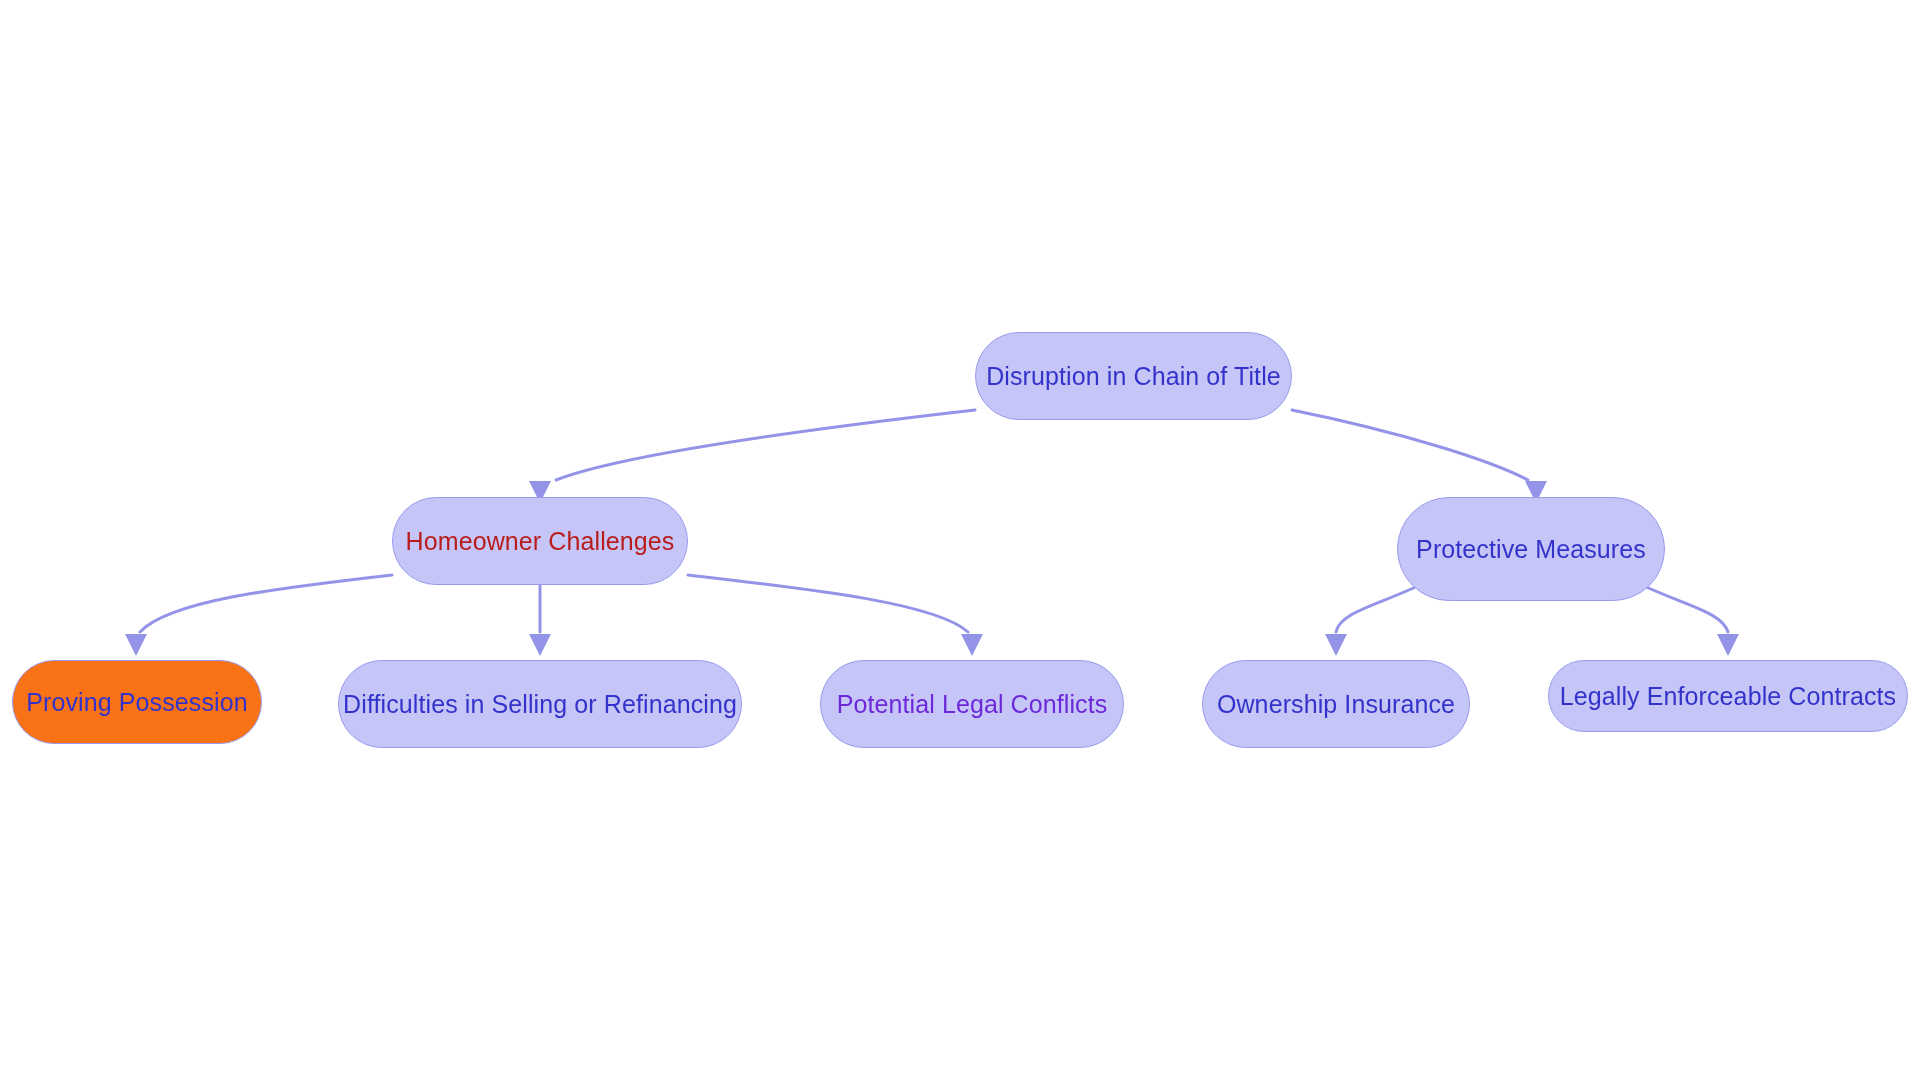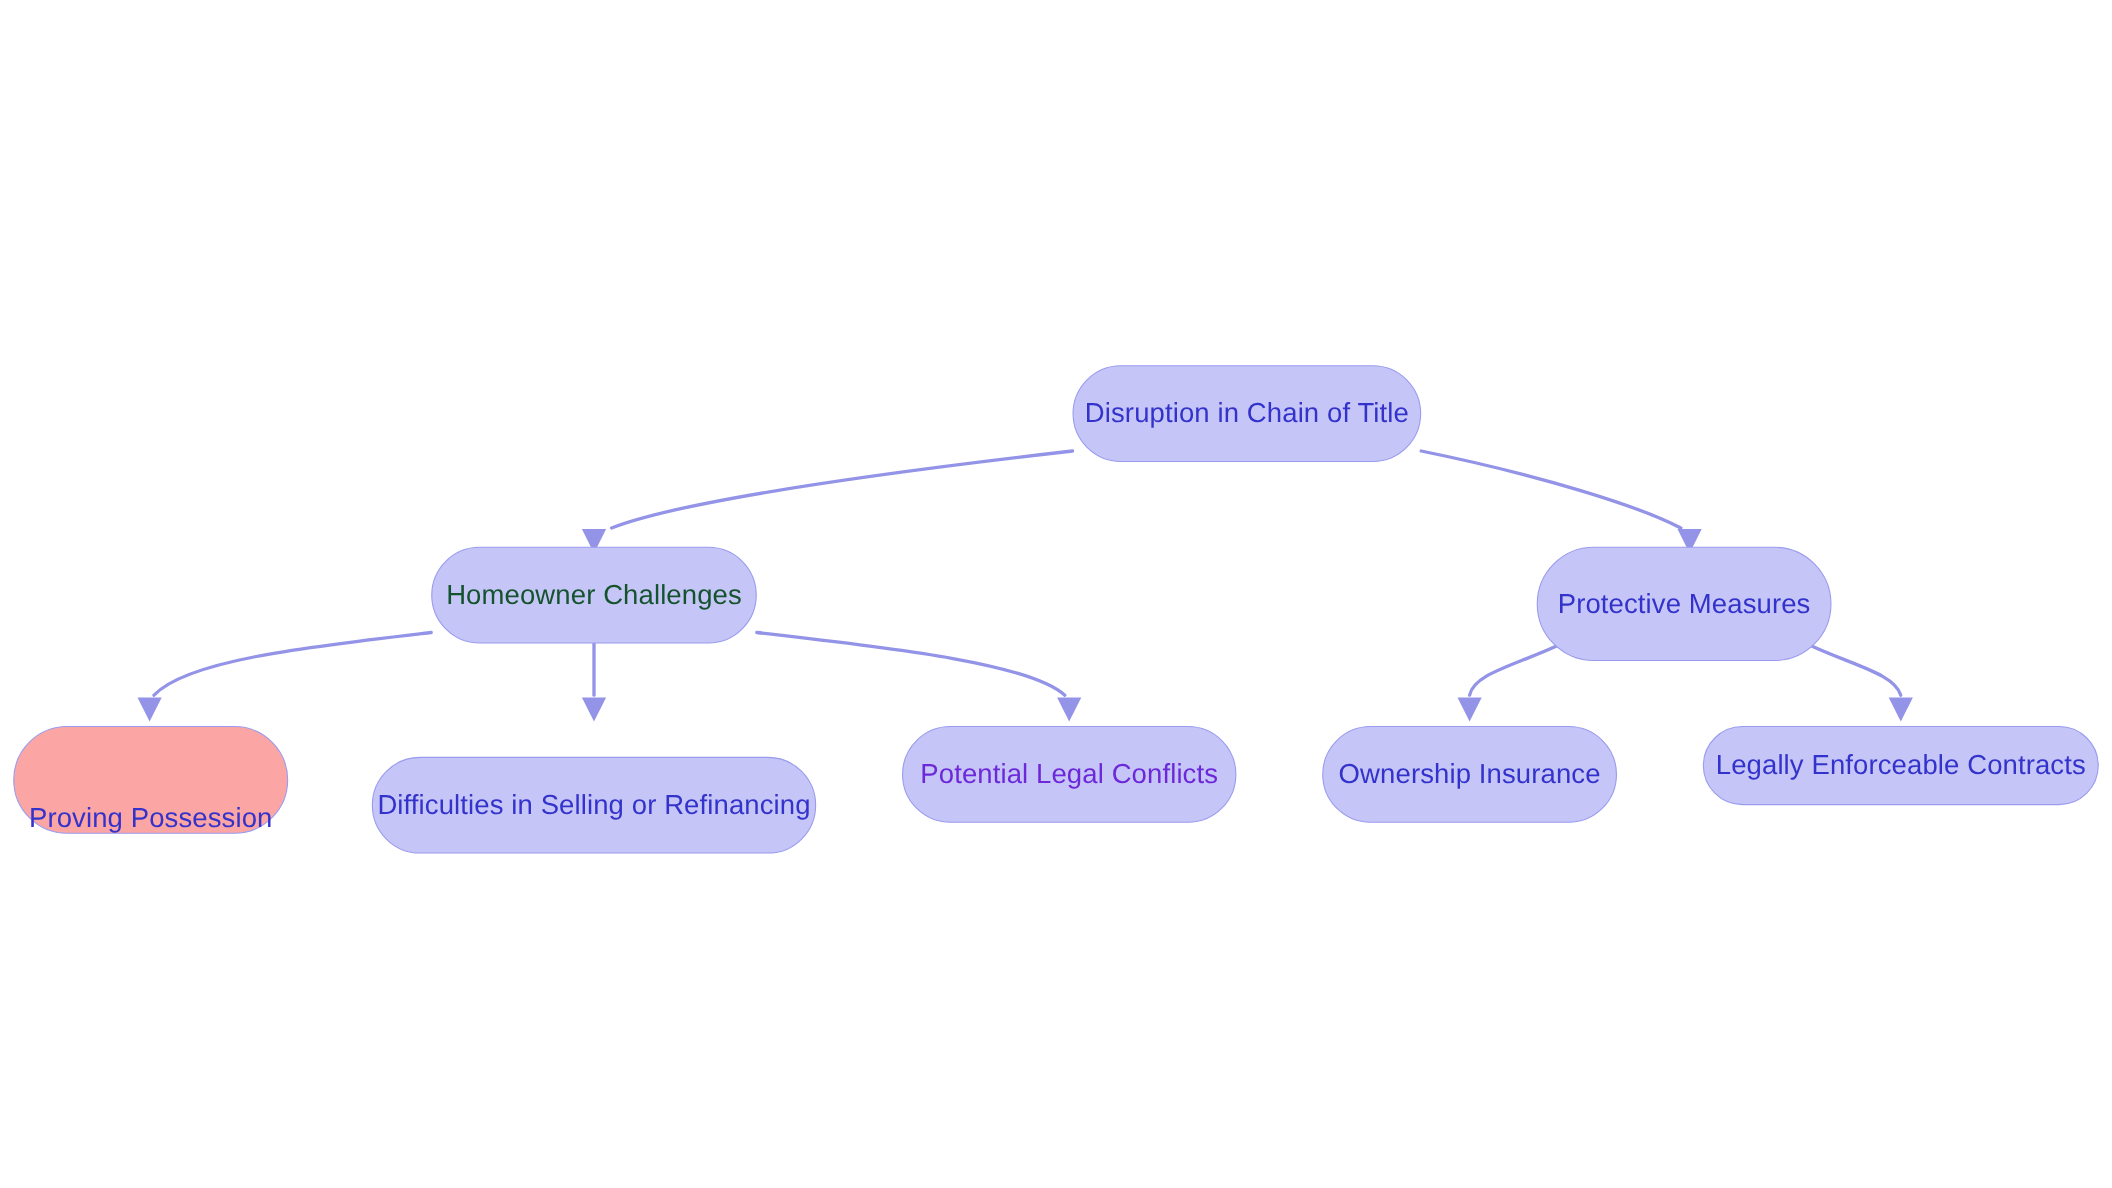--- a/index.html
+++ b/index.html
@@ -84,30 +84,30 @@
       <g>
         <path d="M 1642,585 C 1684,605 1722,612 1728,632" fill="none" stroke="#9393e8" stroke-width="3" stroke-linecap="round"></path>
         <path d="M -11,-11 L 11,-11 L 0,11 Z" fill="#9393e8" transform="translate(1728,645)"></path>
       </g>
     </svg>
 
   <div id="node-layer">
       <div class="node" style="left: 975px; top: 332px; width: 317px; height: 88px; background: rgb(197, 198, 247); border-color: rgb(154, 155, 238); color: rgb(51, 51, 204);">
         <span class="node-label">Disruption in Chain of Title</span>
       </div>
-      <div class="node" style="left: 392px; top: 497px; width: 296px; height: 88px; background: rgb(197, 198, 247); border-color: rgb(154, 155, 238); color: #14532d; text-align: center;">
+      <div class="node" style="left: 392px; top: 497px; width: 296px; height: 88px; background: rgb(197, 198, 247); border-color: rgb(154, 155, 238); color: #b91c1c; text-align: center;">
         <span class="node-label">Homeowner Challenges</span>
       </div>
       <div class="node" style="left: 1397px; top: 497px; width: 268px; height: 104px; background: rgb(197, 198, 247); border-color: rgb(154, 155, 238); color: rgb(51, 51, 204);">
         <span class="node-label">Protective Measures</span>
       </div>
-      <div class="node" style="left: 12px; top: 660px; width: 250px; height: 98px; background: #fca5a5; border-color: rgb(154, 155, 238); color: rgb(51, 51, 204); align-items: flex-end;">
+      <div class="node" style="left: 12px; top: 660px; width: 250px; height: 84px; background: #f97316; border-color: rgb(154, 155, 238); color: rgb(51, 51, 204);">
         <span class="node-label">Proving Possession</span>
       </div>
-      <div class="node" style="left: 338px; top: 660px; width: 404px; height: 88px; background: rgb(197, 198, 247); border-color: rgb(154, 155, 238); color: rgb(51, 51, 204); margin-top: 28px;">
+      <div class="node" style="left: 338px; top: 660px; width: 404px; height: 88px; background: rgb(197, 198, 247); border-color: rgb(154, 155, 238); color: rgb(51, 51, 204);">
         <span class="node-label">Difficulties in Selling or Refinancing</span>
       </div>
       <div class="node" style="left: 820px; top: 660px; width: 304px; height: 88px; background: rgb(197, 198, 247); border-color: rgb(154, 155, 238); color: #6d28d9;">
         <span class="node-label">Potential Legal Conflicts</span>
       </div>
       <div class="node" style="left: 1202px; top: 660px; width: 268px; height: 88px; background: rgb(197, 198, 247); border-color: rgb(154, 155, 238); color: rgb(51, 51, 204);">
         <span class="node-label">Ownership Insurance</span>
       </div>
       <div class="node" style="left: 1548px; top: 660px; width: 360px; height: 72px; background: rgb(197, 198, 247); border-color: rgb(154, 155, 238); color: rgb(51, 51, 204);">
         <span class="node-label">Legally Enforceable Contracts</span>

